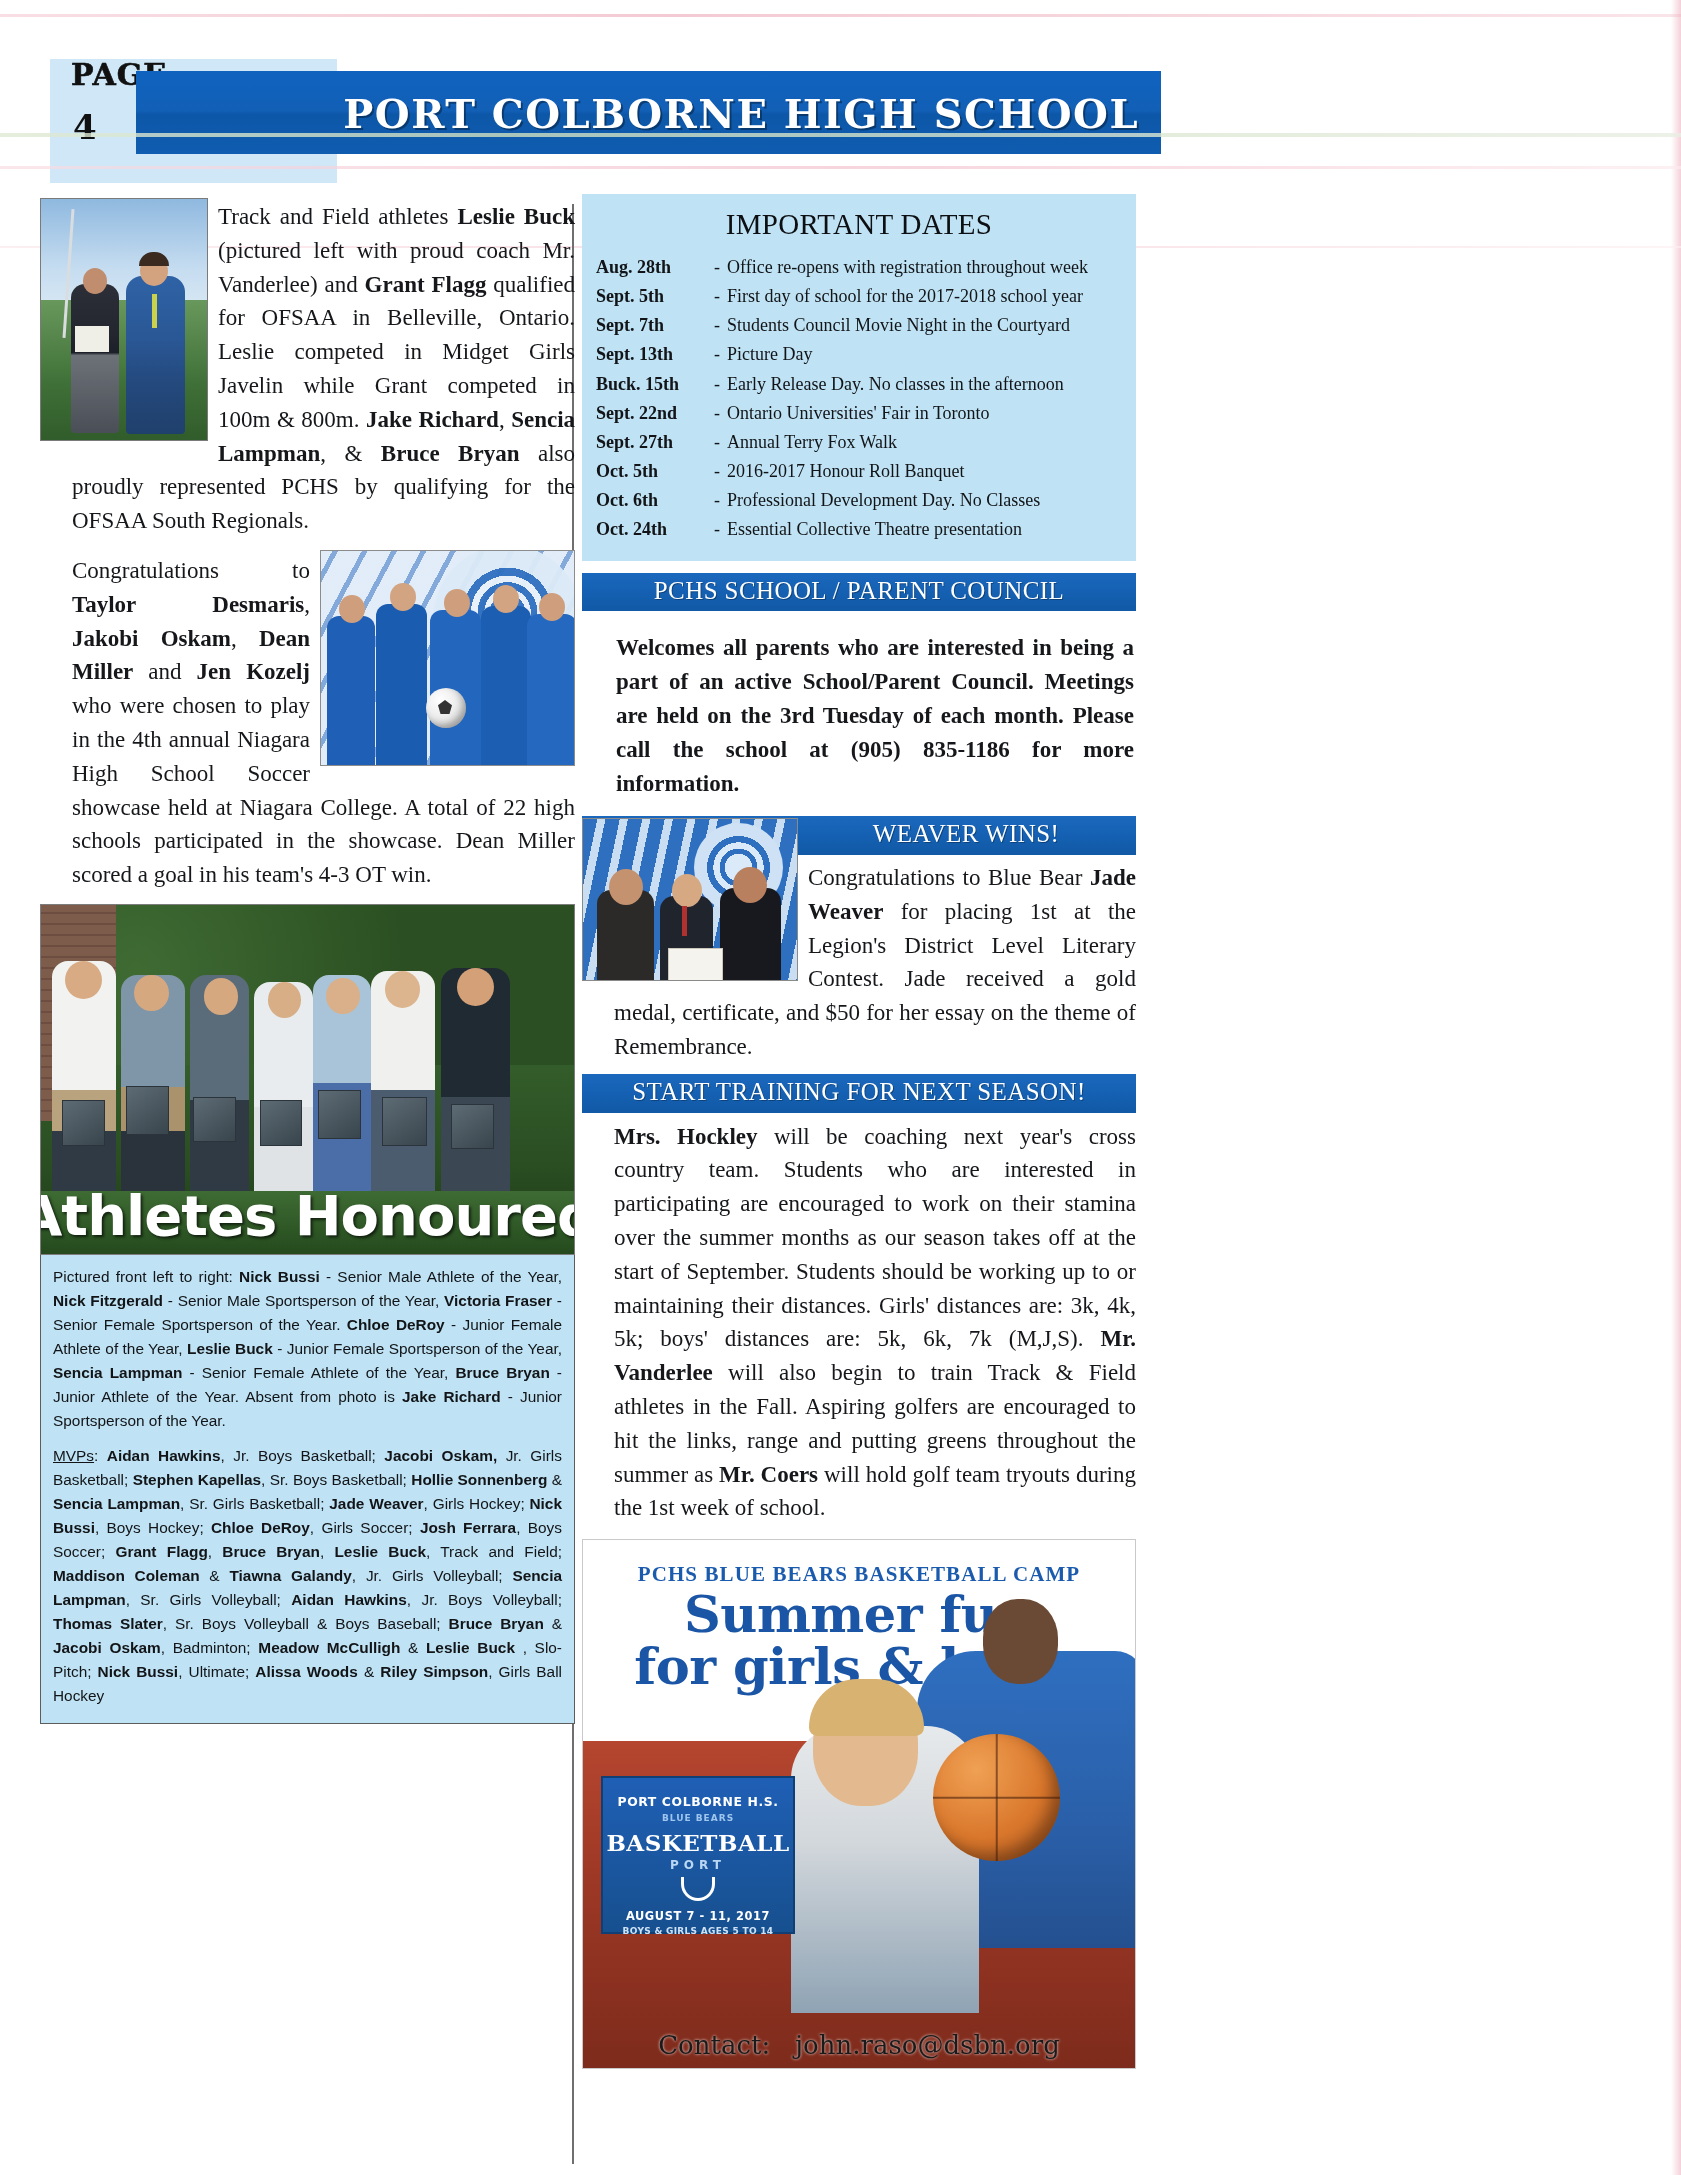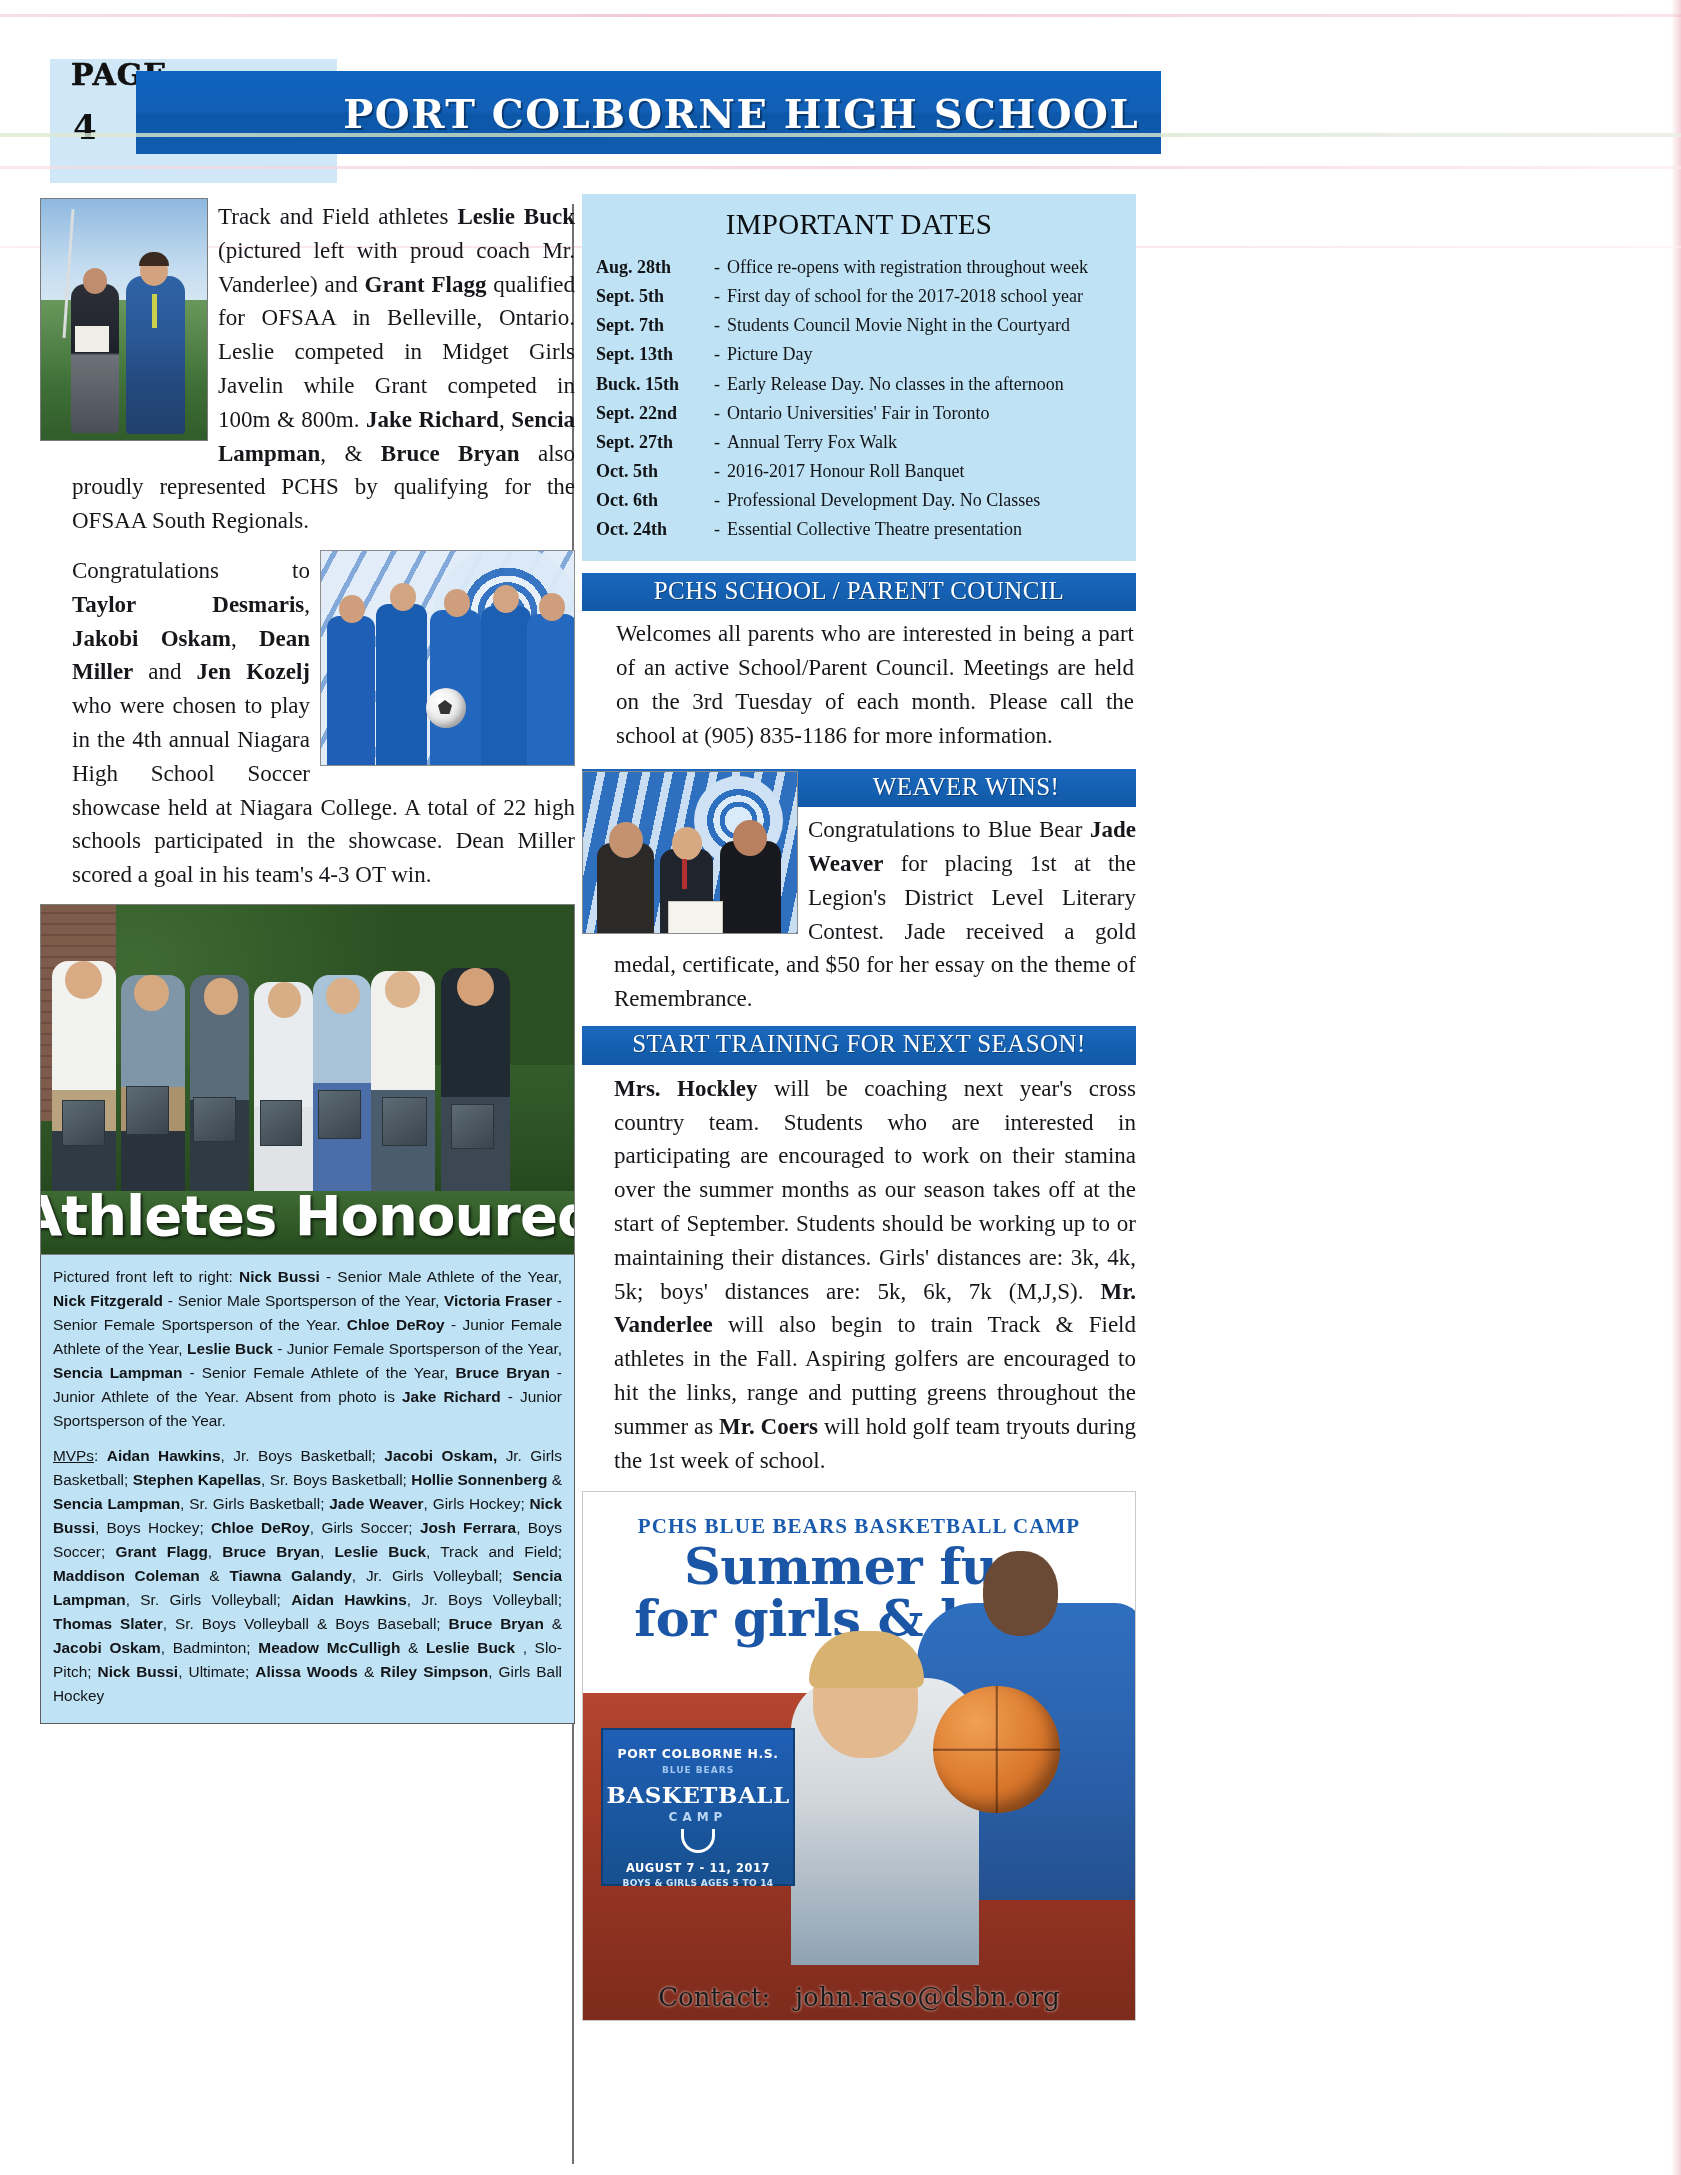--- a/index.html
+++ b/index.html
@@ -176,21 +176,21 @@
     text-align:center; font-family:"Liberation Serif", serif;
     font-size:29px; color:#0d0f12; padding:6px 0 12px; letter-spacing:0.3px;
   }
   .date-row { display:flex; align-items:baseline; font-family:"Liberation Serif", serif;
     font-size:18px; line-height:1.62; color:#121417; }
   .date-lbl { font-weight:700; white-space:nowrap; min-width:111px; }
   .date-dash { padding:0 7px; }
   .date-evt { }
 
   
-  #council-body { padding:6px 2px 6px; }
+  #council-body { padding:20px 2px 6px;font-weight:bold; }
 
   
   #weaver-wrap { margin-top:10px; }
   #weaver-photo {
     float:left; width:216px; height:163px; margin:2px 10px 4px 0;
     position:relative; overflow:hidden; border:1px solid #8a8a8a;
     background:#2f6fc0;
   }
   #weaver-photo .banner{position:absolute;inset:0;
     background:repeating-linear-gradient(102deg,#2f6fc0 0 14px,#dbeaf8 14px 22px);opacity:.9;}
@@ -469,21 +469,21 @@
       <div class="coach"></div>
         <div class="coach-head"></div>
       <div class="kid"></div>
         <div class="kid-head"></div>
         <div class="kid-hair"></div>
       <div class="bball"></div>
       <div id="camp-logo">
         <div class="lg1">PORT COLBORNE H.S.</div>
         <div class="lg2">BLUE BEARS</div>
         <div class="lg3">BASKETBALL</div>
-        <div class="lg4">CAMP</div>
+        <div class="lg4">PORT</div>
         <div class="hoop"></div>
         <div class="lg5">AUGUST 7 - 11, 2017</div>
         <div class="lg6">BOYS &amp; GIRLS AGES 5 TO 14</div>
       </div>
       <div class="camp-contact">
         <span>Contact:</span>
         &nbsp;&nbsp;<span class="em">john.raso@dsbn.org</span>
       </div>
     </div>
 

